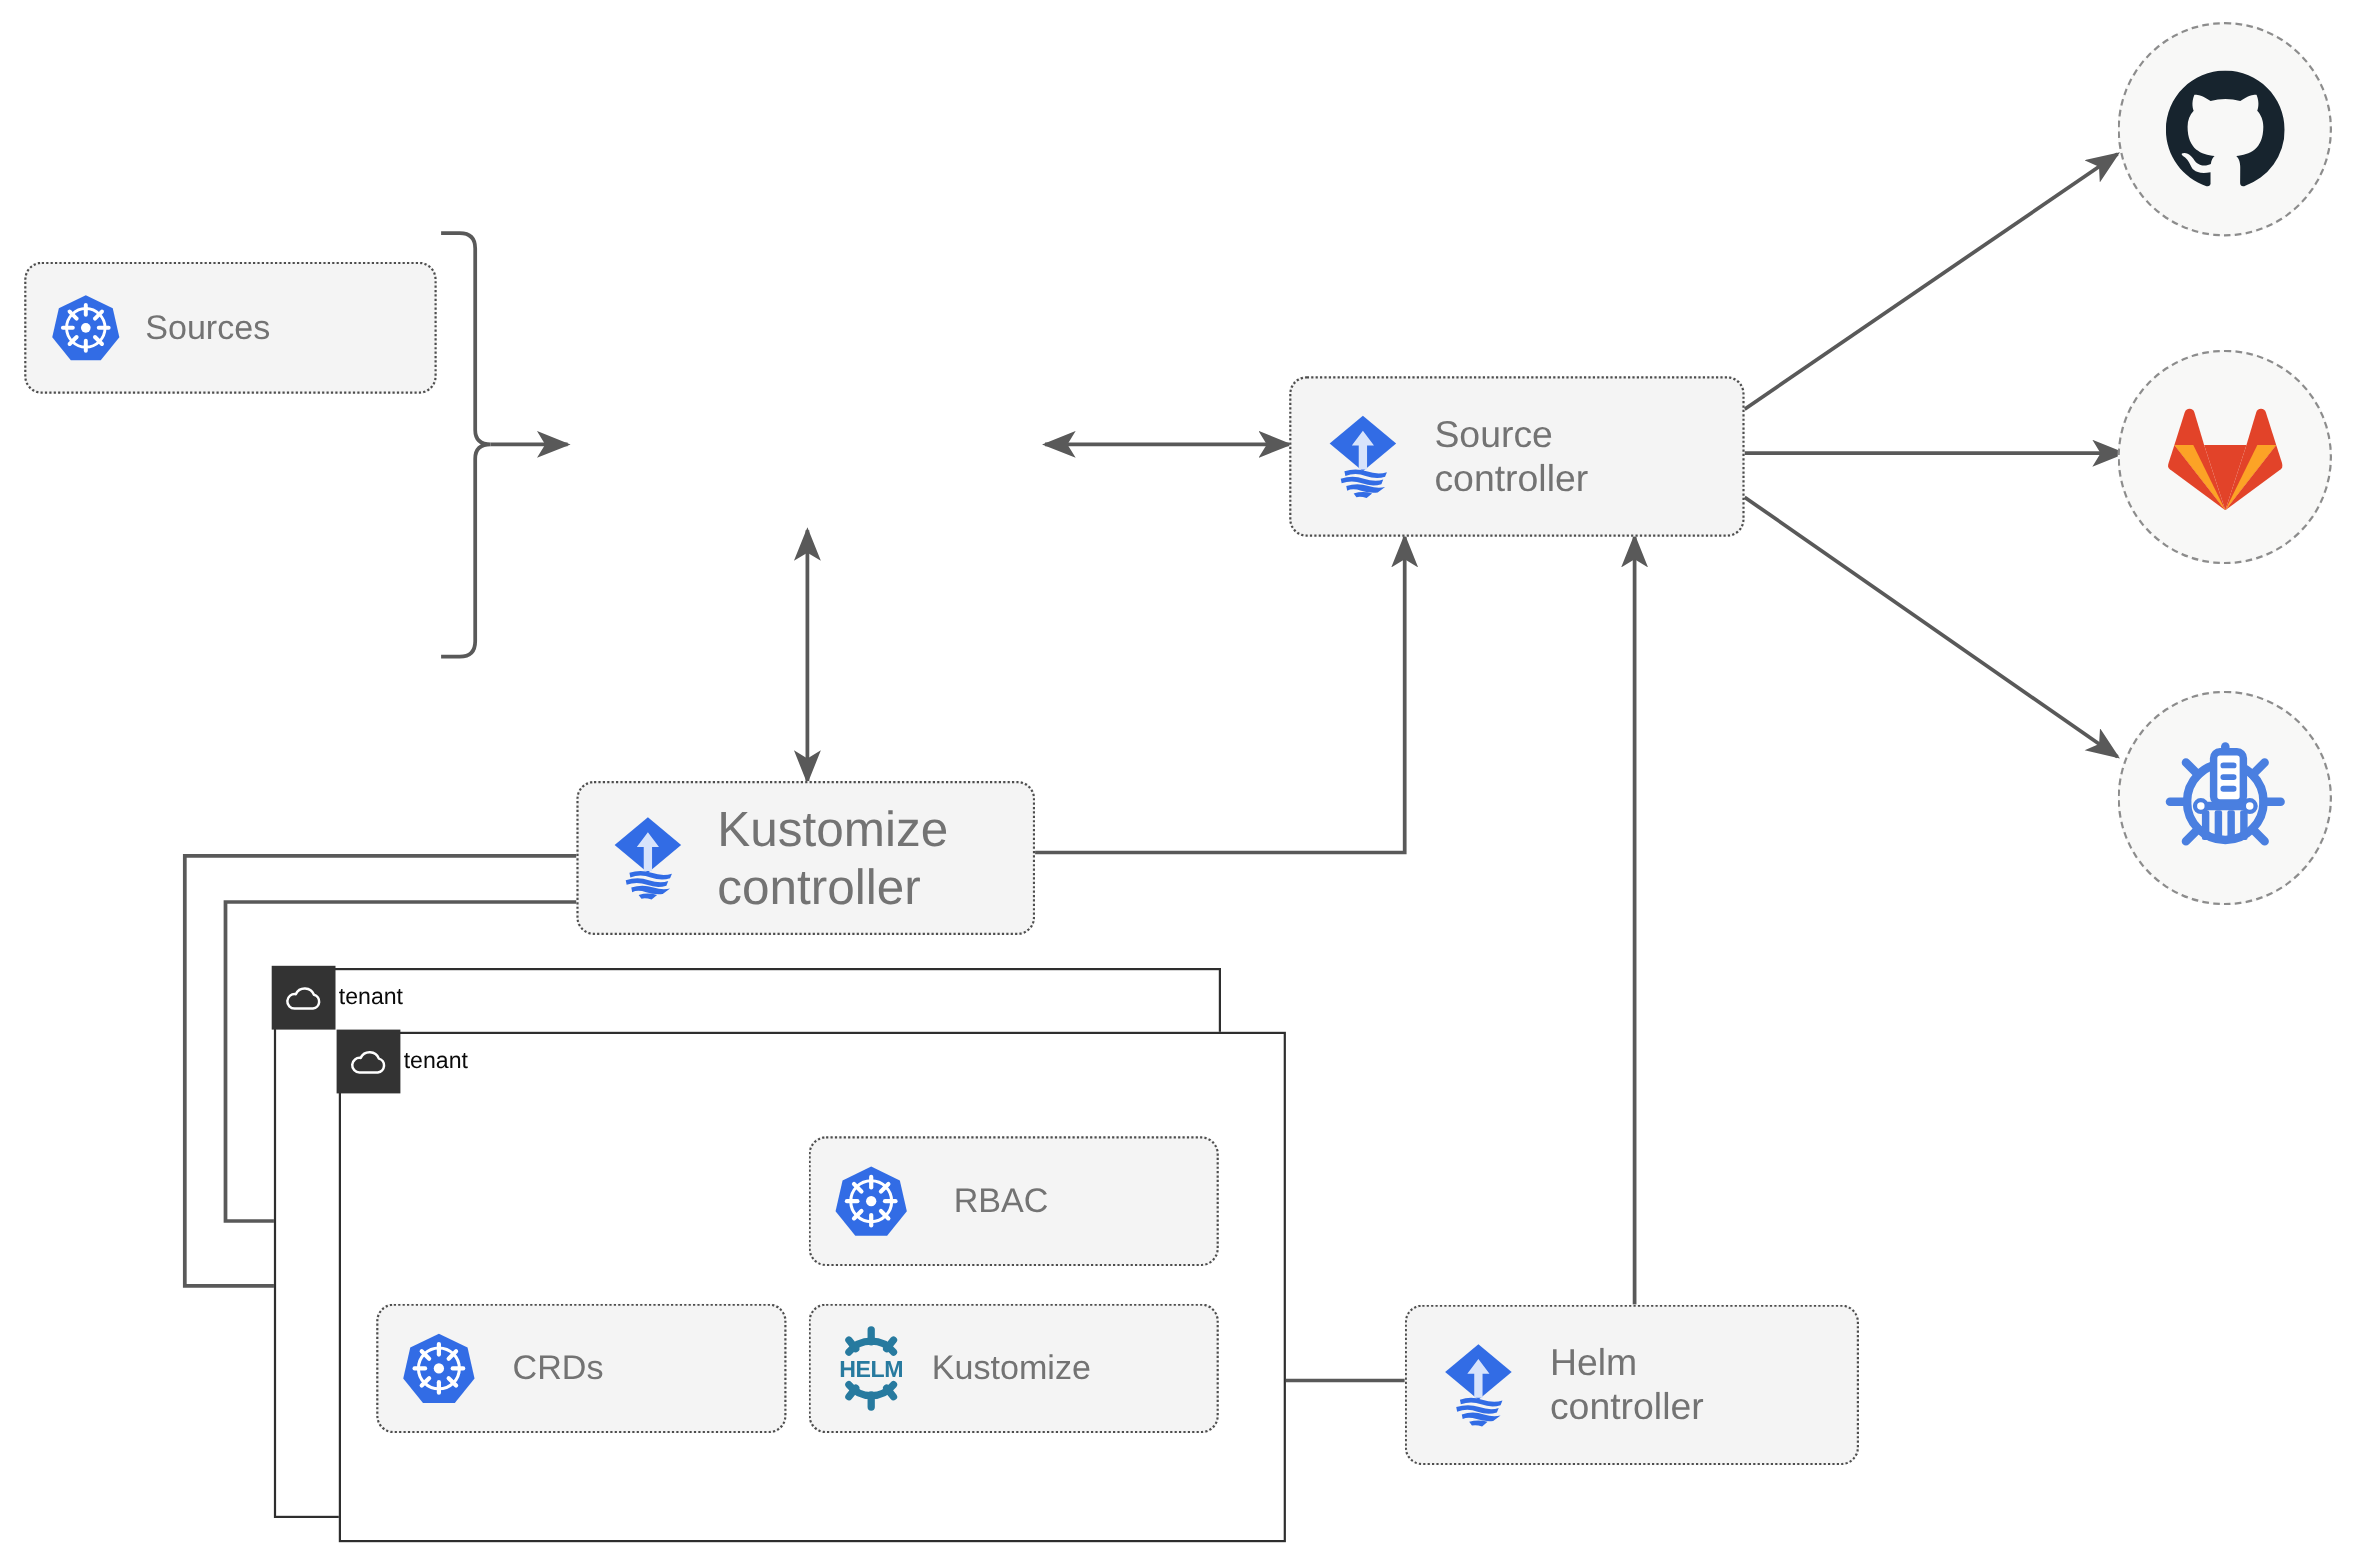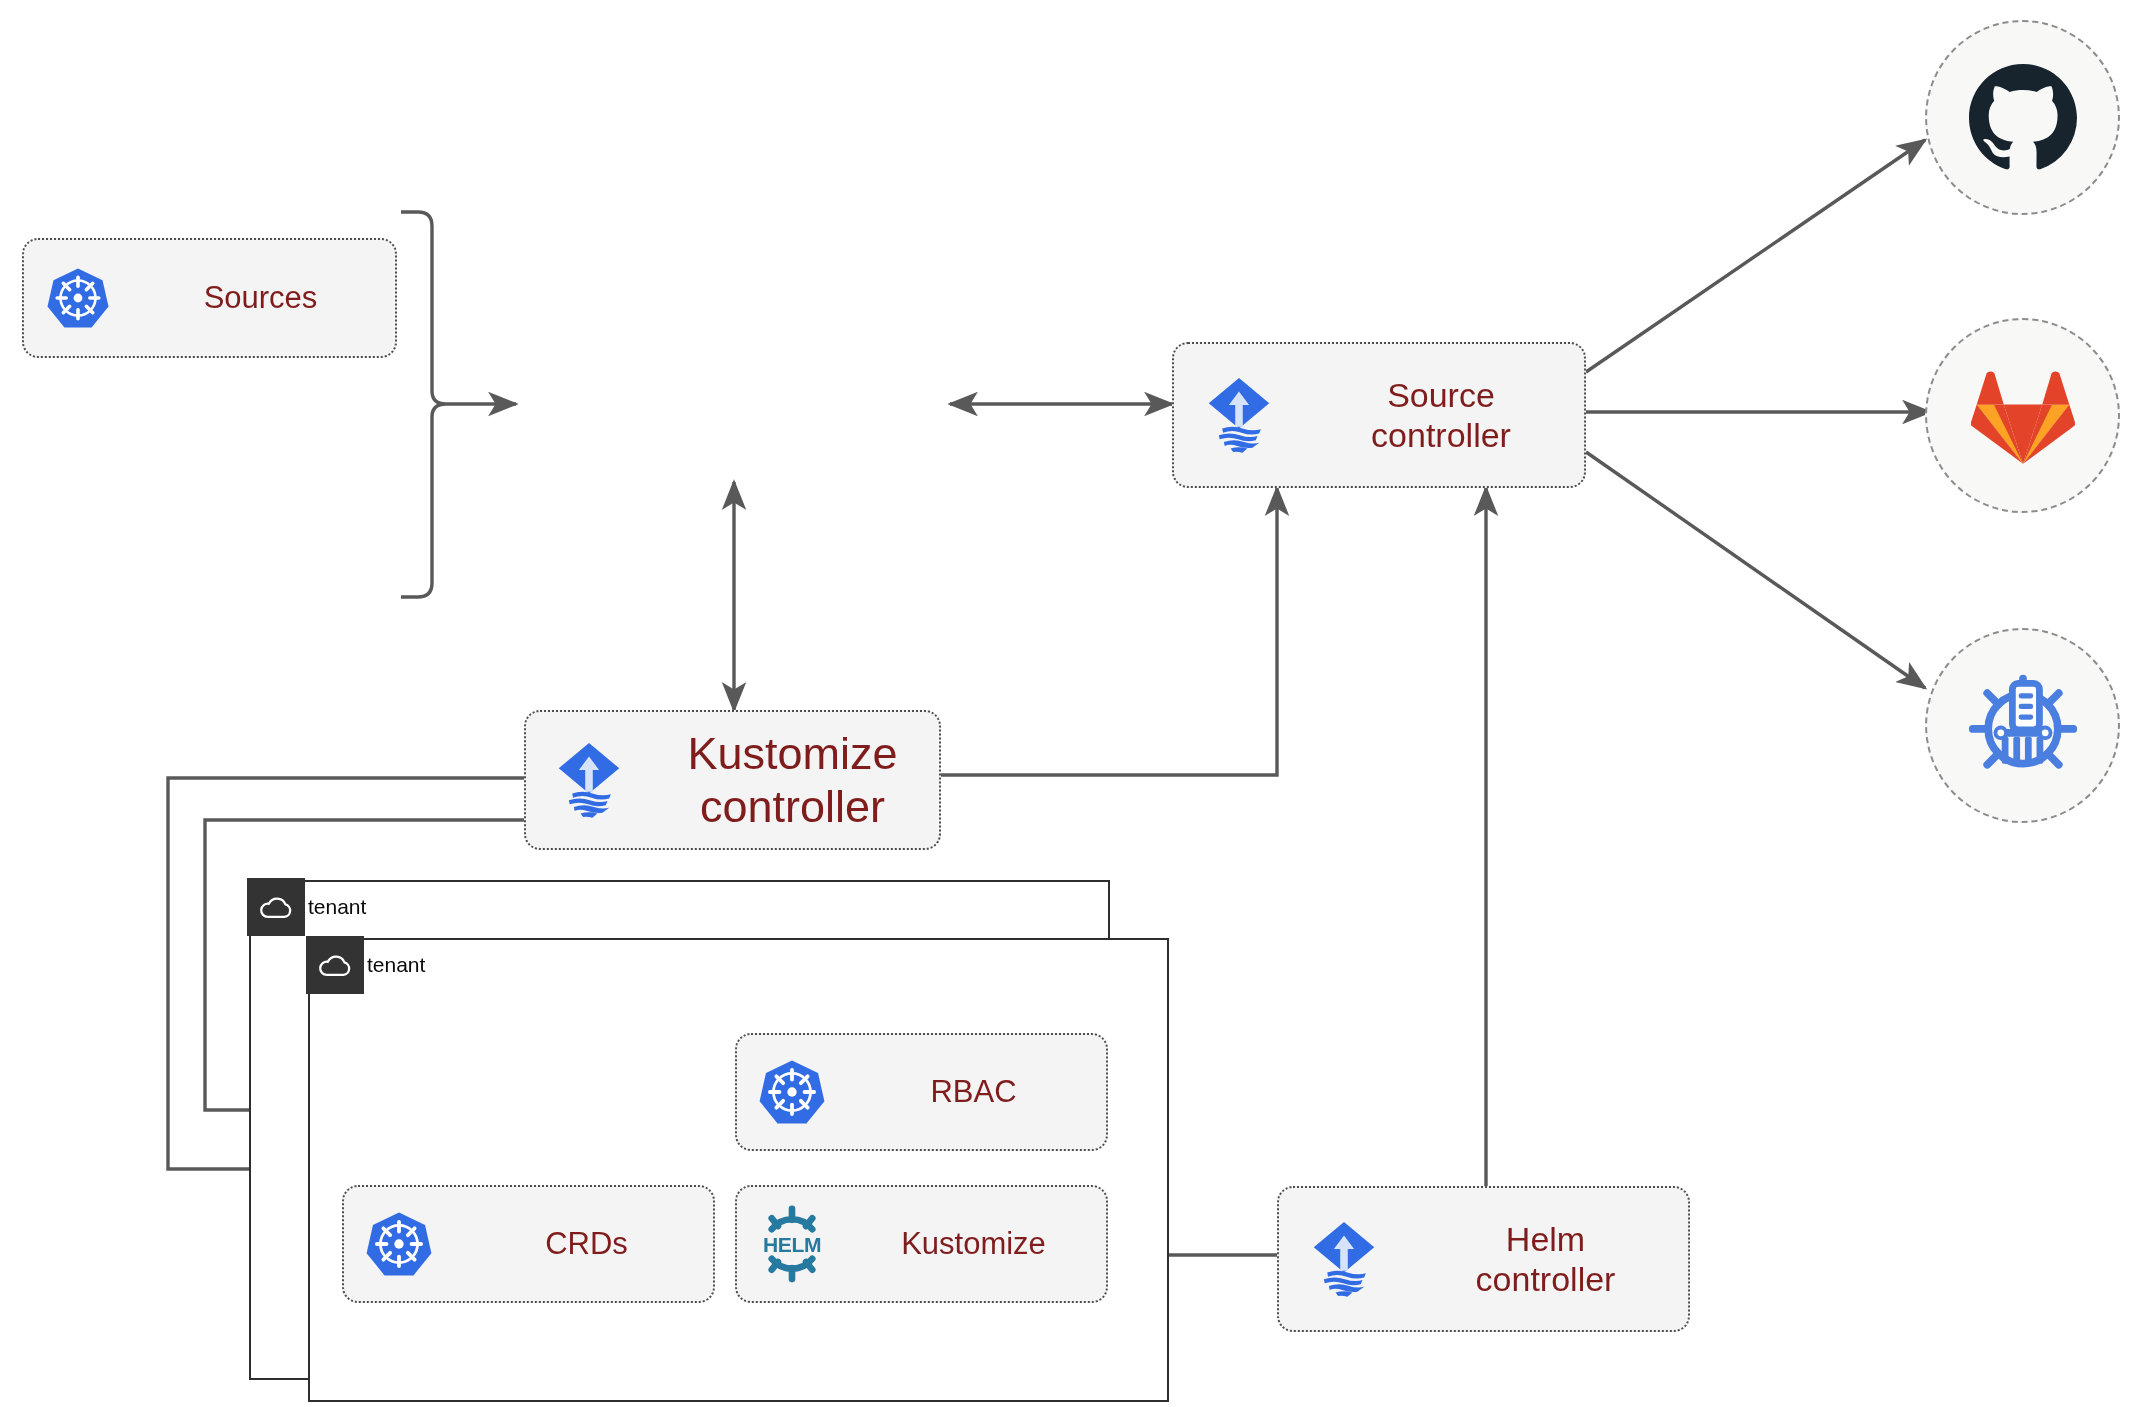--- a/index.html
+++ b/index.html
@@ -40,22 +40,21 @@
     z-index: 5;
   }
   .node .node-ico {
     flex: 0 0 auto;
     display: flex;
     align-items: center;
     justify-content: center;
   }
   .node .node-label {
     flex: 1 1 auto;
-    text-align: center;
-    color: #7f1d1d;
+    color: #737373;
     line-height: 1.18;
     white-space: pre-line;
     padding-right: 6px;
   }
 
   
   .circle-node {
     position: absolute;
     box-sizing: border-box;
     border: 2px dashed #8c8c8c;
@@ -293,21 +292,21 @@
   <div class="tenant-header" style="left:306px; top:936px; z-index:7;">
     <span class="tenant-badge">
       <svg class="cloud-svg" width="34" height="26" viewBox="0 0 36 26">
         <path d="M9.5 23.5 A7 7 0 1 1 10.5 9.6 A9.5 9.5 0 0 1 28 10.2 A6.8 6.8 0 0 1 27 23.5 Z" fill="none" stroke="#ffffff" stroke-width="2.4" stroke-linejoin="round"></path>
       </svg>
     </span>
     <span class="tenant-title">tenant</span>
   </div>
 
 
-  <div class="node" style="left:735px; top:1033px; width:373px; height:118px; z-index:8;">
+  <div class="node" style="left:735px; top:1033px; width:373px; height:118px; z-index:8;gap:20px;">
     <span class="node-ico" style="width:110px;">
       <svg class="k8s-svg" width="68" height="68" viewBox="0 0 64 64">
         <path d="M32 2.4 L56.5 14.2 L62.5 40.6 L45.6 61.6 L18.4 61.6 L1.5 40.6 L7.5 14.2 Z" fill="#326ce5"></path>
         <g fill="#ffffff">
           <circle cx="32" cy="32" r="4.4"></circle>
           <rect x="30.2" y="9.4" width="3.6" height="12.6" rx="1.8"></rect>
           <rect x="30.2" y="42" width="3.6" height="12.6" rx="1.8"></rect>
           <rect x="9.4" y="30.2" width="12.6" height="3.6" rx="1.8"></rect>
           <rect x="42" y="30.2" width="12.6" height="3.6" rx="1.8"></rect>
           <rect x="30.2" y="9.4" width="3.6" height="12.6" rx="1.8" transform="rotate(45 32 32)"></rect>

